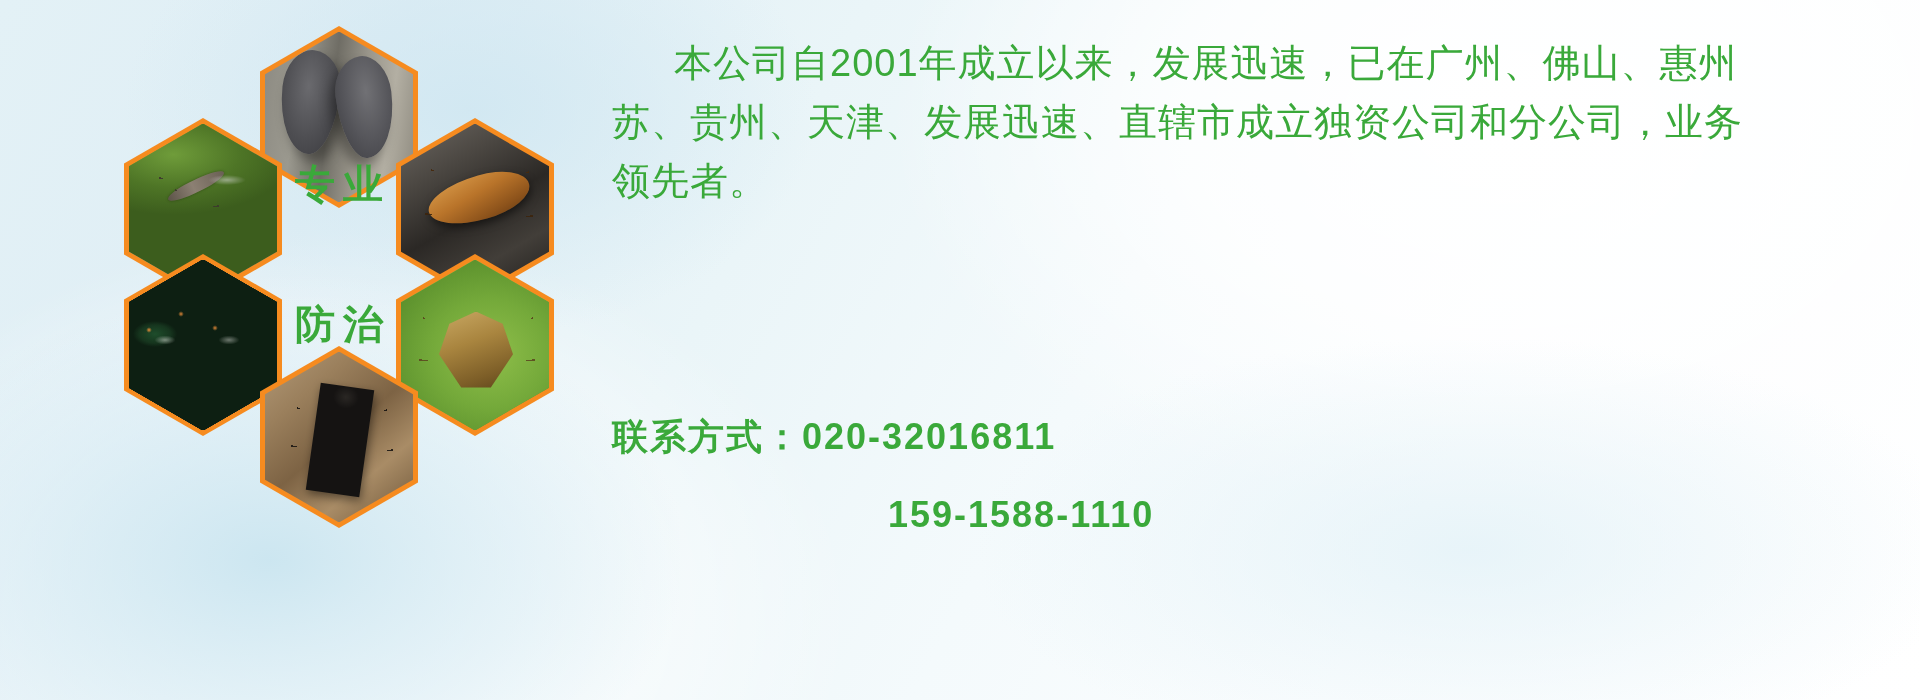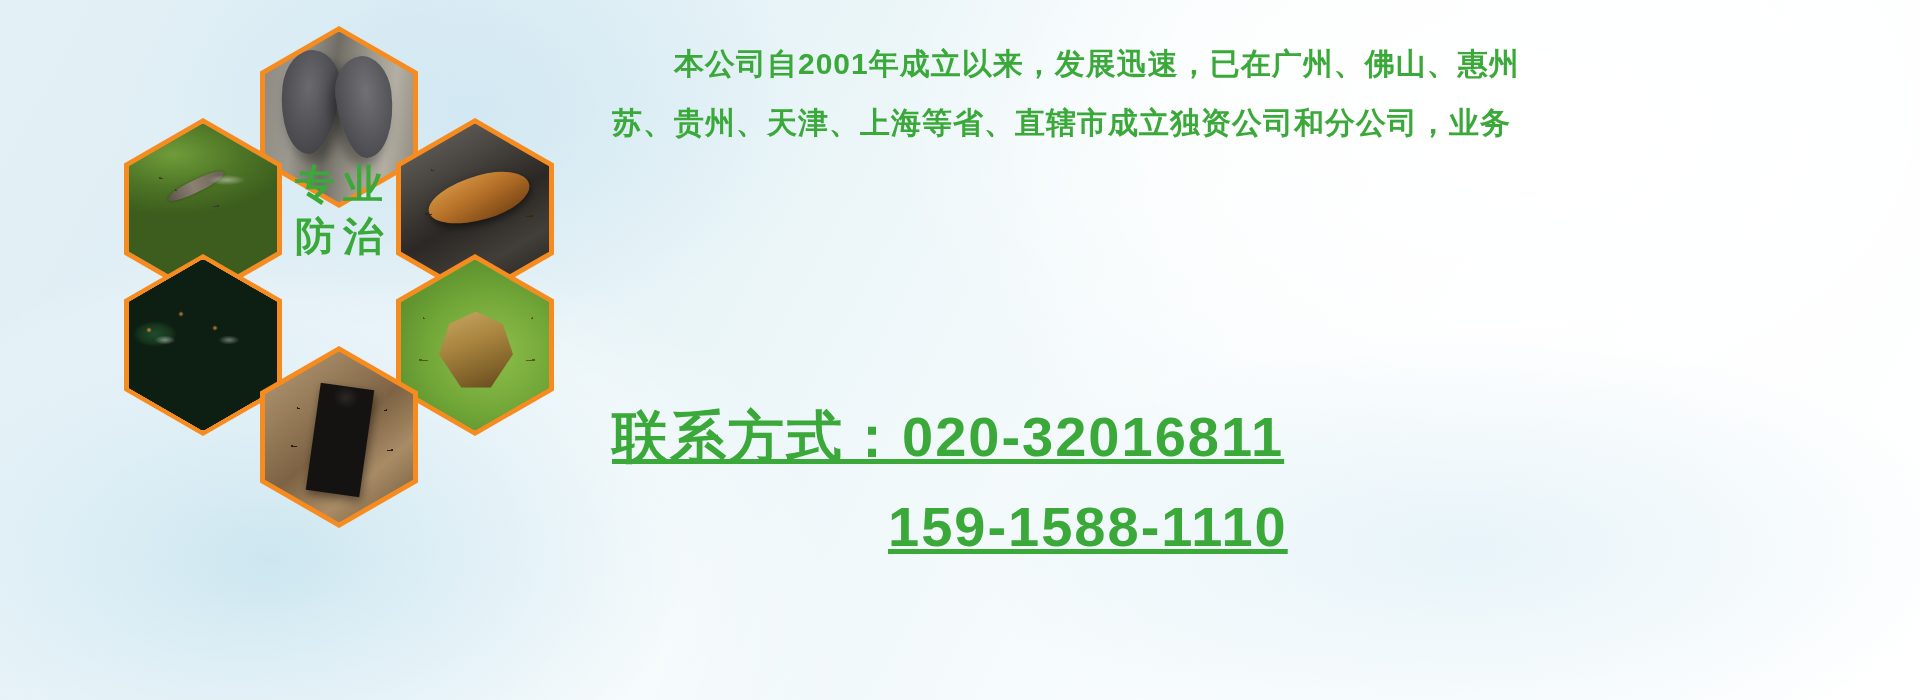--- a/index.html
+++ b/index.html
@@ -202,64 +202,63 @@
       linear-gradient(-44deg, rgba(90,68,30,.9) 0 2px, rgba(0,0,0,0) 2px) 82px 16px/34px 3px no-repeat,
       linear-gradient(10deg, rgba(90,68,30,.85) 0 2px, rgba(0,0,0,0) 2px) 2px 58px/30px 3px no-repeat,
       linear-gradient(-10deg, rgba(90,68,30,.85) 0 2px, rgba(0,0,0,0) 2px) 88px 58px/30px 3px no-repeat;
   }
 
   
   .hex-text {
     position: absolute;
     width: 158px; height: 182px;
     display: flex; flex-direction: column;
-    align-items: center; justify-content: flex-start;
+    align-items: center; justify-content: space-between;
     gap: 10px;
   }
   .hex-text span {
     color: #3aa93a;
     font-size: 40px;
     font-weight: bold;
     letter-spacing: 8px;
     text-indent: 8px;
     line-height: 1.05;
     white-space: nowrap;
   }
 
   
   #copy {
     position: absolute;
     left: 612px; top: 34px;
     width: 1290px;
   }
   #copy .para {
     color: #3aa93a;
-    font-size: 30px;
-    font-weight: bold;
+    font-size: 38px;
+    font-weight: normal;
     line-height: 59px;
     letter-spacing: 1px;
     white-space: nowrap;
   }
   #copy .para.indent { text-indent: 62px; }
 
   #contact {
     position: absolute;
     left: 612px; top: 398px;
     width: 1300px;
   }
   #contact .line {
     color: #3aa93a;
-    font-size: 56px;
+    font-size: 36px;
     font-weight: bold;
     line-height: 78px;
     letter-spacing: 2px;
     white-space: nowrap;
-    text-decoration: underline;
-  }
-  #contact .line.second { padding-left: 276px; margin-top: 12px; }
+  }
+  #contact .line.second { padding-left: 276px; }
 </style>
 </head>
 <body>
 
 <div id="stage">
 
   <div class="wash-a"></div>
   <div class="wash-b"></div>
   <div class="wash-c"></div>
 
@@ -303,21 +302,22 @@
     <div class="hex" style="left:168px; top:338px;">
       <div class="inner">
         <div class="art art-ant"></div>
       </div>
     </div>
 
   </div>
 
   <div id="copy">
     <div class="para indent">本公司自2001年成立以来，发展迅速，已在广州、佛山、惠州</div>
-    <div class="para">苏、贵州、天津、上海等省、直辖市成立独资公司和分公司，业务</div>
+    <div class="para">苏、贵州、天津、发展迅速、直辖市成立独资公司和分公司，业务</div>
+    <div class="para">领先者。</div>
   </div>
 
   <div id="contact">
     <div class="line">联系方式：020-32016811</div>
     <div class="line second">159-1588-1110</div>
   </div>
 
 </div>
 
 </body></html>

